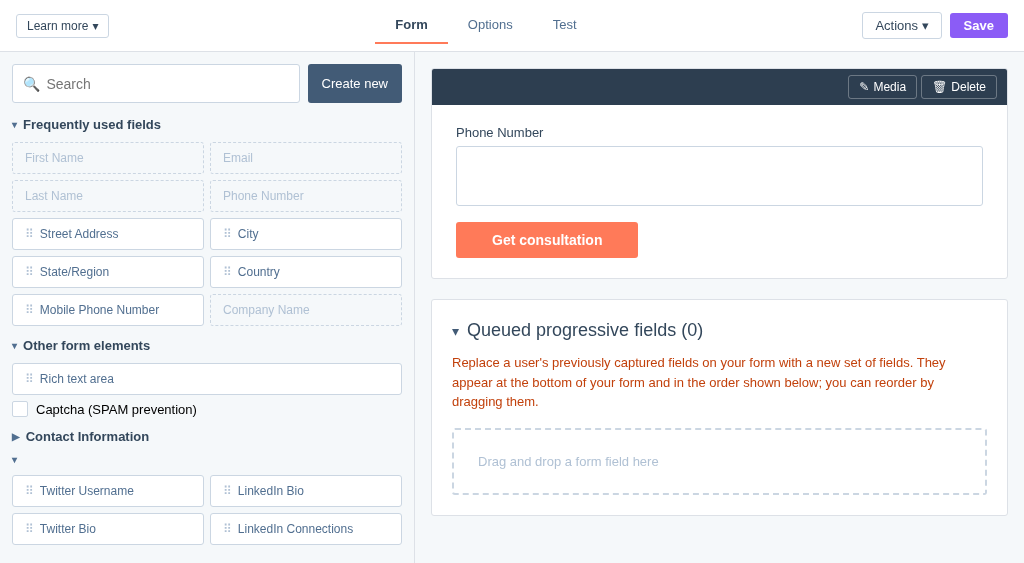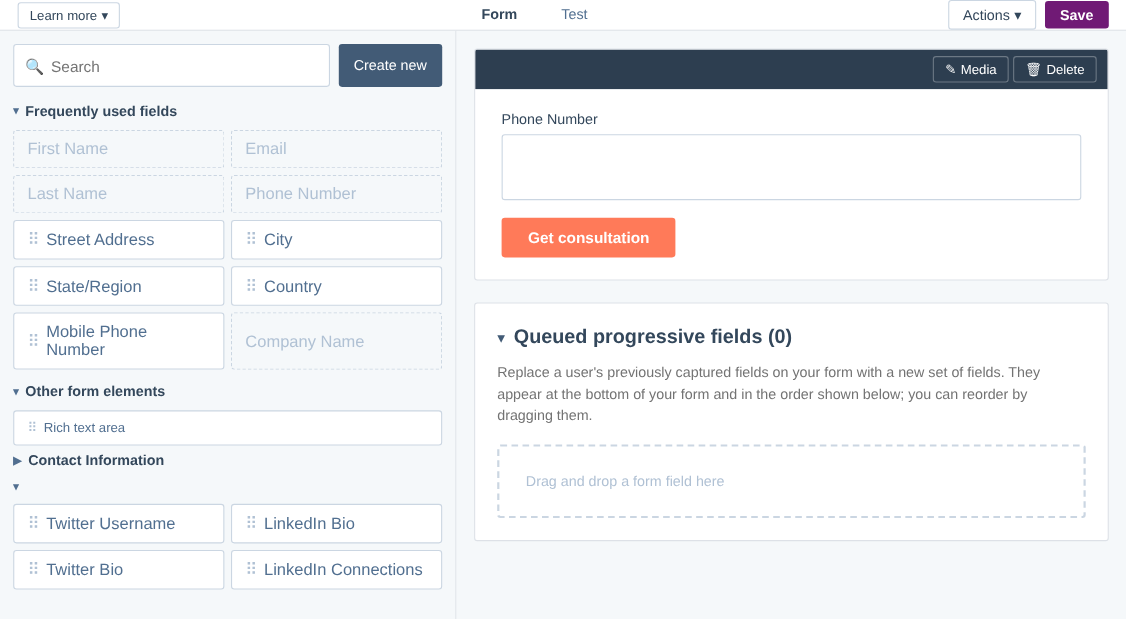--- a/index.html
+++ b/index.html
@@ -1,37 +1,37 @@
 <!DOCTYPE html>
 <html><head>
   <meta charset="utf-8">
   <style>
     * { box-sizing: border-box; margin: 0; padding: 0; }
     body { font-family: -apple-system, BlinkMacSystemFont, 'Segoe UI', sans-serif; font-size: 13px; background: #f5f8fa; display: flex; flex-direction: column; height: 563px; overflow: hidden; }
 
     
     .top-bar {
       display: flex; align-items: center; justify-content: space-between;
-      background: #fff; border-bottom: 1px solid #dde1e7; padding: 0 16px; height: 28px; flex-shrink: 0;
+      background: #fff; border-bottom: 1px solid #dde1e7; padding: 0 16px; height: 52px; flex-shrink: 0;
     }
     .top-bar-left { display: flex; align-items: center; gap: 8px; }
     .learn-more-btn {
       background: #fff; border: 1px solid #cbd6e2; border-radius: 3px; padding: 4px 10px; font-size: 12px; cursor: pointer; display: flex; align-items: center; gap: 4px; color: #33475b;
     }
     .top-bar-tabs { display: flex; align-items: center; gap: 0; }
     .tab {
       padding: 10px 20px; cursor: pointer; font-size: 13px; color: #516f90; border-bottom: 2px solid transparent; background: none; border-top: none; border-left: none; border-right: none;
     }
     .tab.active { color: #33475b; border-bottom: 2px solid #ff7a59; font-weight: 600; }
     .top-bar-right { display: flex; align-items: center; gap: 8px; }
     .actions-btn {
       background: #fff; border: 1px solid #cbd6e2; border-radius: 3px; padding: 5px 12px; font-size: 13px; cursor: pointer; display: flex; align-items: flex-start; gap: 4px; color: #33475b;
     }
     .save-btn {
-      background: #701a75; border: none; border-radius: 3px; padding: 5px 14px; font-size: 13px; cursor: pointer; color: #fff; font-weight: 600;
+      background: #8b5cf6; border: none; border-radius: 3px; padding: 5px 14px; font-size: 13px; cursor: pointer; color: #fff; font-weight: 600;
     }
 
     
     .main { display: flex; flex: 1; overflow: hidden; }
 
     
     .left-panel {
       width: 415px; flex-shrink: 0; background: #f5f8fa; border-right: 1px solid #dde1e7; overflow-y: auto; padding: 12px;
     }
 
@@ -48,21 +48,21 @@
 
     
     .section-header {
       display: flex; align-items: center; gap: 6px; cursor: pointer; font-size: 13px; font-weight: 600; color: #33475b; margin-bottom: 10px; user-select: none;
     }
     .chevron { font-size: 10px; color: #516f90; }
 
     
     .fields-grid { display: grid; grid-template-columns: 1fr 1fr; gap: 6px; margin-bottom: 12px; }
     .field-item {
-      background: #fff; border: 1px solid #cbd6e2; border-radius: 3px; padding: 8px 12px; font-size: 15px; color: #516f90; cursor: grab; display: flex; align-items: center; gap: 6px;
+      background: #fff; border: 1px solid #cbd6e2; border-radius: 3px; padding: 8px 12px; font-size: 12px; color: #516f90; cursor: grab; display: flex; align-items: flex-start; gap: 6px;
     }
     .field-item.ghost { background: #f5f8fa; border: 1px dashed #cbd6e2; color: #b0c1d4; }
 
     .full-width-field {
       background: #fff; border: 1px solid #cbd6e2; border-radius: 3px; padding: 8px 12px; font-size: 12px; color: #516f90; cursor: grab; display: flex; align-items: center; gap: 6px; margin-bottom: 6px;
     }
 
     .captcha-row { display: flex; align-items: center; gap: 8px; margin-bottom: 12px; }
     .captcha-checkbox { width: 16px; height: 16px; border: 1px solid #cbd6e2; border-radius: 2px; background: #fff; flex-shrink: 0; }
 
@@ -79,47 +79,48 @@
     .toolbar-btn {
       background: none; border: 1px solid rgba(255,255,255,0.3); border-radius: 3px; color: #fff; padding: 4px 10px; font-size: 12px; cursor: pointer; display: flex; align-items: center; gap: 4px; margin-left: 4px;
     }
     .form-card-body { padding: 20px 24px; }
     .form-field-label { font-size: 13px; color: #33475b; margin-bottom: 6px; font-weight: 500; }
     .form-field-input {
       width: 100%; border: 1px solid #cbd6e2; border-radius: 3px; padding: 8px 10px; font-size: 13px; color: #516f90; outline: none; height: 60px; background: #fff;
     }
 
     .submit-btn {
-      background: #ff7a59; border: none; border-radius: 3px; padding: 10px 24px; font-size: 14px; color: #fff; cursor: pointer; margin-top: 16px; font-weight: 600;
+      background: #ff7a59; border: none; border-radius: 3px; padding: 10px 36px; font-size: 14px; color: #fff; cursor: pointer; margin-top: 16px; font-weight: 600;
     }
 
     
     .queued-section { background: #fff; border: 1px solid #dde1e7; border-radius: 3px; padding: 20px; }
     .queued-header { display: flex; align-items: center; gap: 8px; margin-bottom: 12px; cursor: pointer; }
-    .queued-title { font-size: 18px; font-weight: 700; color: #33475b; }
-    .queued-desc { font-size: 13px; color: #737373; line-height: 1.5; margin-bottom: 16px; }
+    .queued-title { font-size: 18px; font-weight: 400; color: #33475b; }
+    .queued-desc { font-size: 13px; color: #c2410c; line-height: 1.5; margin-bottom: 16px; }
     .drop-zone {
       border: 2px dashed #cbd6e2; border-radius: 3px; padding: 24px; text-align: left; color: #b0c1d4; font-size: 13px;
     }
 
     .left-panel::-webkit-scrollbar, .right-panel::-webkit-scrollbar { width: 6px; }
     .left-panel::-webkit-scrollbar-thumb, .right-panel::-webkit-scrollbar-thumb { background: #cbd6e2; border-radius: 3px; }
   </style>
 </head>
 <body>
 
 <div class="top-bar">
   <div class="top-bar-left">
     <button class="learn-more-btn">
       <span>Learn more</span>
       <span>▾</span>
     </button>
   </div>
   <div class="top-bar-tabs">
     <button class="tab active">Form</button>
+    <button class="tab">Options</button>
     <button class="tab">Test</button>
   </div>
   <div class="top-bar-right">
     <button class="actions-btn">
       <span>Actions</span>
       <span>▾</span>
     </button>
     <button class="save-btn">Save</button>
   </div>
 </div>
@@ -182,20 +183,24 @@
     <div class="section-header">
       <span class="chevron">▾</span>
       <span>Other form elements</span>
     </div>
 
     <div class="full-width-field">
       <span style="color:#b0c1d4;">⠿</span>
       <span>Rich text area</span>
     </div>
 
+    <div class="captcha-row">
+      <div class="captcha-checkbox"></div>
+      <span>Captcha (SPAM prevention)</span>
+    </div>
 
     <div class="section-header">
       <span class="chevron">▶</span>
       <span>Contact Information</span>
     </div>
 
     <div class="section-header">
       <span class="chevron">▾</span>
     </div>
 

